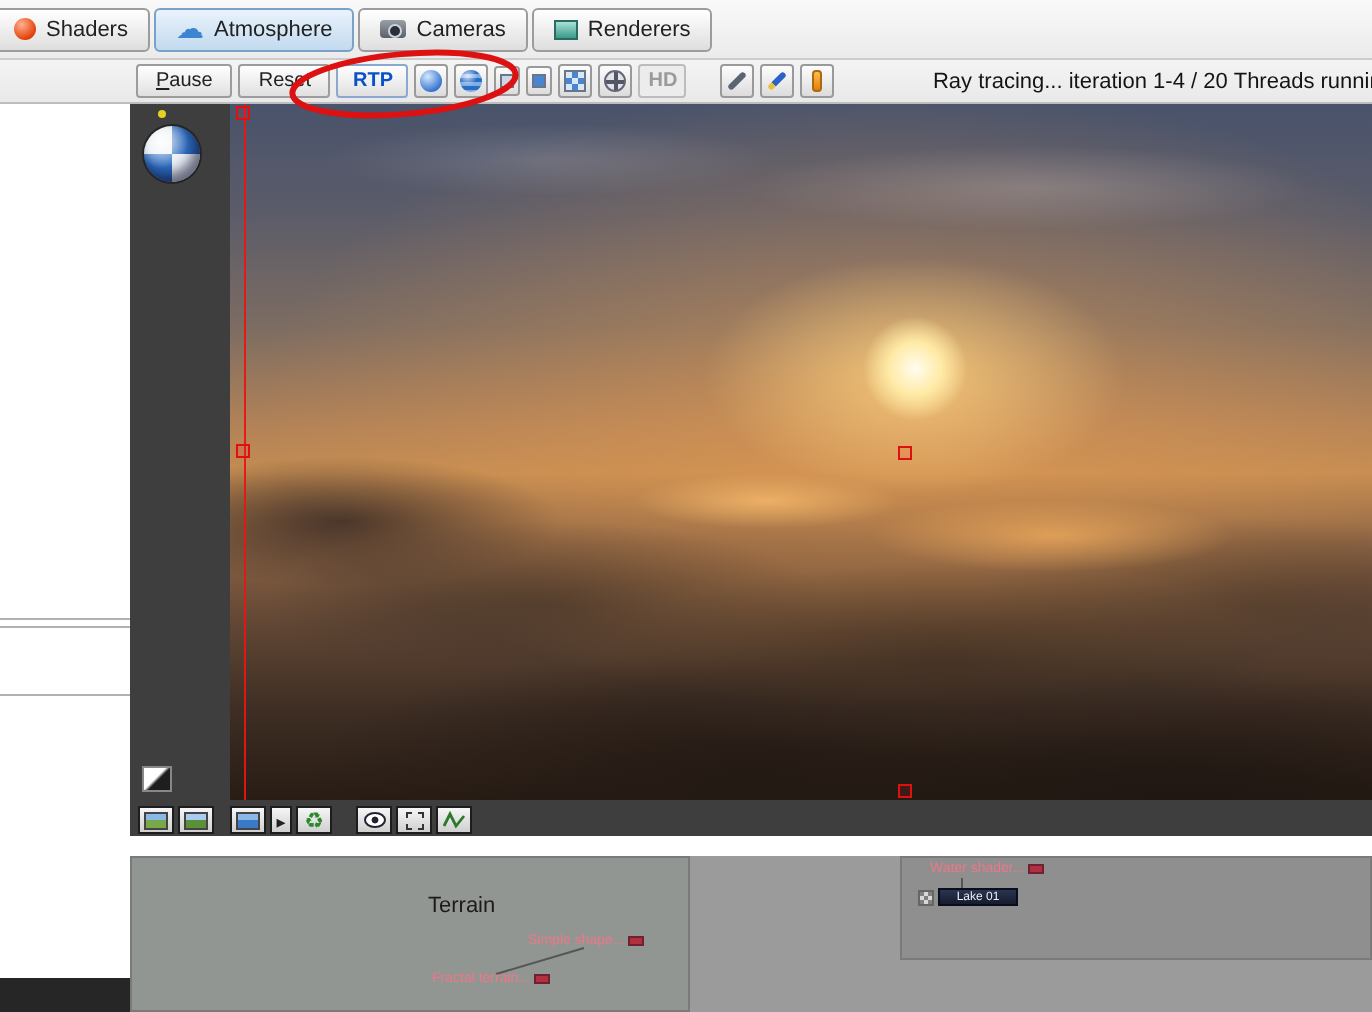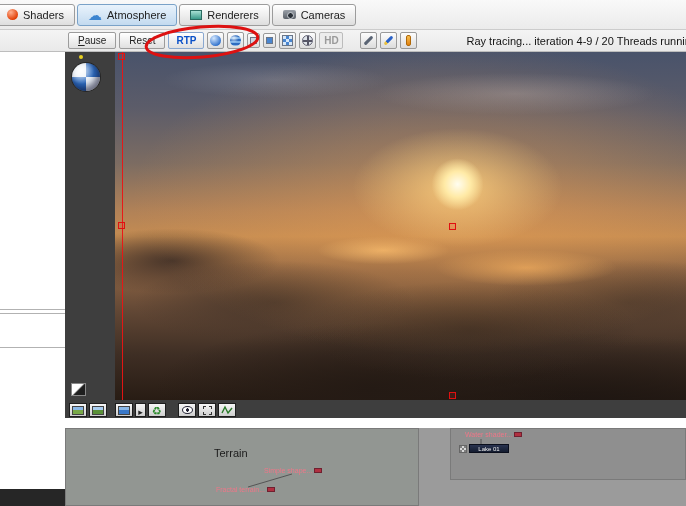--- a/index.html
+++ b/index.html
@@ -150,21 +150,21 @@
   .land-ic.alt { background:linear-gradient(#a8cdf0 45%,#5a9038 45%); }
   .land-ic.blue { background:linear-gradient(#8ab8e8 45%,#3a78c8 45%); }
   .arrow-ic::before { content:"▸"; font-family:"DejaVu Sans",sans-serif; font-size:9px; color:#222; }
   .recycle-ic::before { content:"♻"; font-family:"DejaVu Sans",sans-serif; font-size:11px; color:#2a8a2a; }
   .eye-ic { width:11px; height:8px; border:1px solid #223; border-radius:50%;
     background:radial-gradient(circle, #223 30%, #fff 34%); }
   .fit-ic { width:9px; height:9px; border:1px dashed #333; }
 
   
   .node-area { position:absolute; left:65px; top:428px; width:621px; height:78px; background:#9b9b9b; }
-  .terrain-panel { position:absolute; left:0; top:0; width:354px; height:78px;
+  .terrain-panel { position:absolute; left:0; top:0; width:280px; height:78px;
     background:#929692; border:1px solid #7a7a7a; }
   .terrain-label { position:absolute; left:148px; top:18px; font-size:11px; color:#1b1b1b; }
   .node { position:absolute; font-size:7px; color:#ee7788; white-space:nowrap;
     display:flex; align-items:center; gap:2px; cursor:pointer; }
   .nbox { display:inline-block; width:8px; height:5px; background:#b03040; border:1px solid #702030; }
   .n-simple  { left:198px; top:38px; }
   .n-fractal { left:150px; top:57px; }
   .t-conn { position:absolute; left:0; top:0; pointer-events:none; }
 
   .water-panel { position:absolute; left:385px; top:0; width:236px; height:52px;
@@ -189,26 +189,26 @@
 <div class="tabbar">
   <div class="tab">
     <span class="ticon icon-shaders"></span>
     <span>Shaders</span>
   </div>
   <div class="tab selected">
     <span class="ticon icon-atmosphere"></span>
     <span>Atmosphere</span>
   </div>
   <div class="tab">
+    <span class="ticon icon-camera"></span>
+    <span>Cameras</span>
+  </div>
+  <div class="tab">
     <span class="ticon icon-renderers"></span>
     <span>Renderers</span>
-  </div>
-  <div class="tab">
-    <span class="ticon icon-camera"></span>
-    <span>Cameras</span>
   </div>
 </div>
 
 <div class="toolbar2">
   <div class="tbtn pause">
     <span class="lbl">Pause</span>
   </div>
   <div class="tbtn">
     <span class="lbl">Reset</span>
   </div>
@@ -238,21 +238,21 @@
   </div>
   <div class="ibtn" style="margin-left:14px;">
     <span class="wrench-ic"></span>
   </div>
   <div class="ibtn">
     <span class="brush-ic"></span>
   </div>
   <div class="ibtn">
     <span class="gauge-ic"></span>
   </div>
-  <div class="status-text">Ray tracing... iteration 4-9 / 20</div>
+  <div class="status-text">Ray tracing... iteration 1-4 / 20</div>
   <div class="threads-text">Threads running</div>
 </div>
 
 <svg class="annotation" width="126" height="40">
   <ellipse cx="61" cy="20" rx="56" ry="15" fill="none" stroke="#dd1111" stroke-width="3" transform="rotate(-5 61 20)"></ellipse>
 </svg>
 
 <div class="preview-wrap">
   <div class="trackball"></div>
   <div class="contrast-btn"></div>

